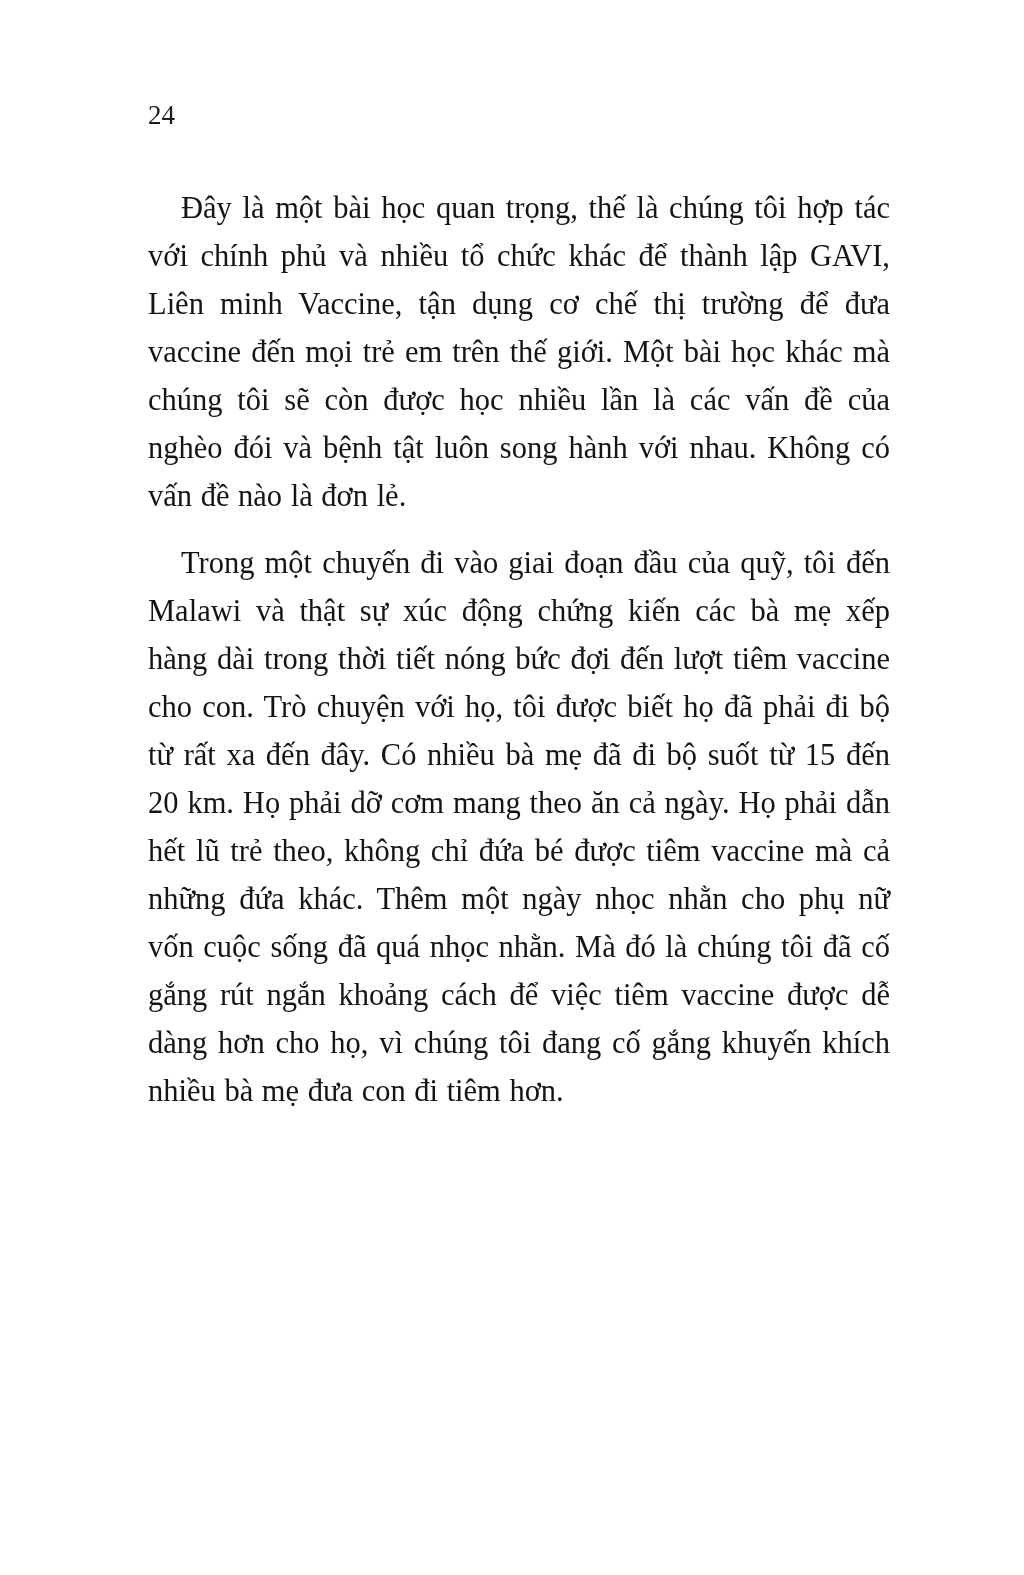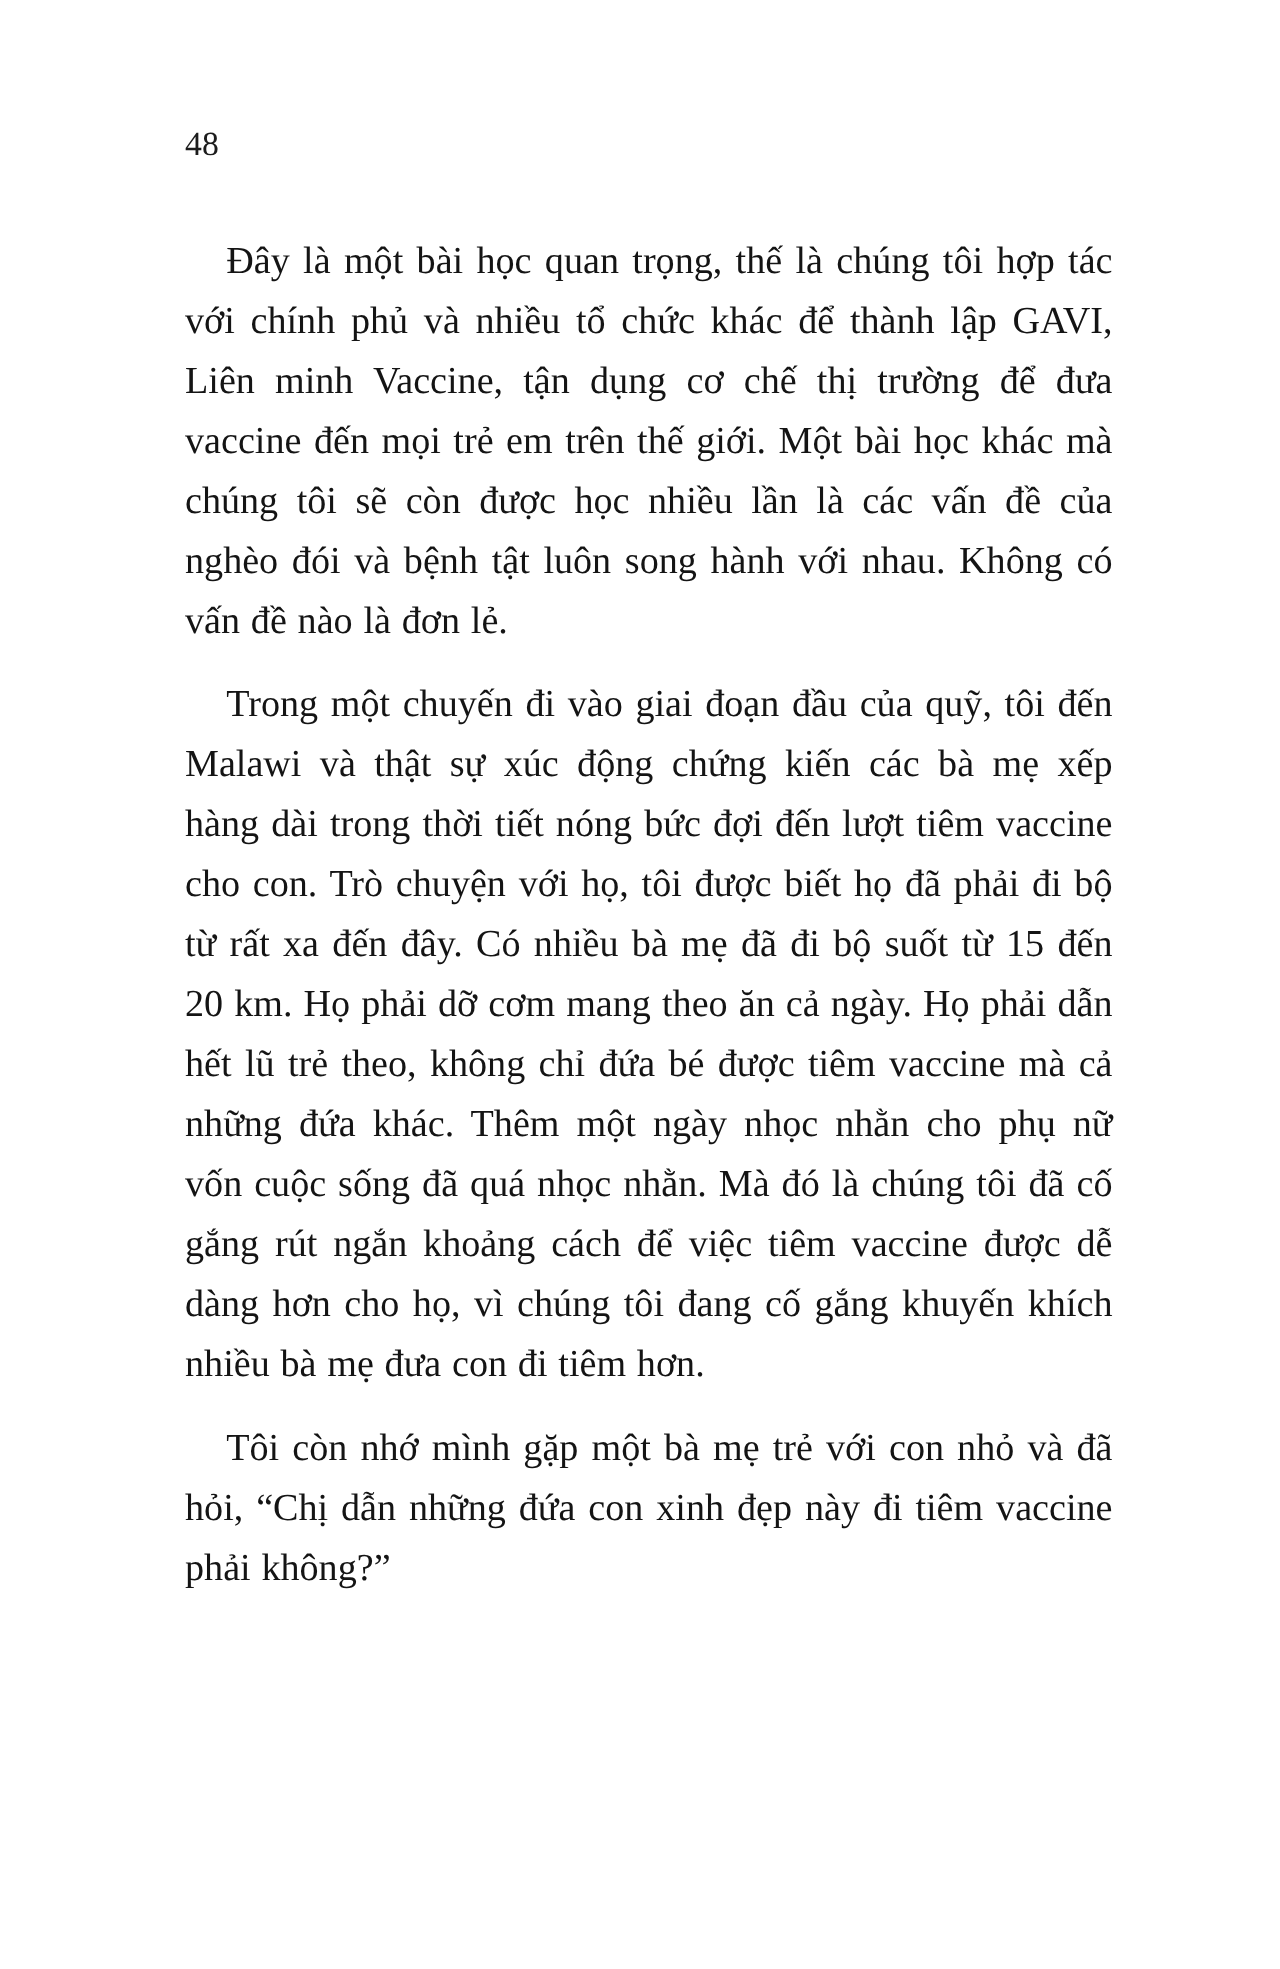--- a/index.html
+++ b/index.html
@@ -65,22 +65,21 @@
   .body-text p.no-indent {
     text-indent: 0;
   }
 </style>
 </head>
 <body>
 
 <div class="book-page">
 
   <div class="running-head">
-    <span class="page-number">48</span>
+    <span class="page-number">24</span>
   </div>
 
   <div class="body-text">
     <p>Đây là một bài học quan trọng, thế là chúng tôi hợp tác với chính phủ và nhiều tổ chức khác để thành lập GAVI, Liên minh Vaccine, tận dụng cơ chế thị trường để đưa vaccine đến mọi trẻ em trên thế giới. Một bài học khác mà chúng tôi sẽ còn được học nhiều lần là các vấn đề của nghèo đói và bệnh tật luôn song hành với nhau. Không có vấn đề nào là đơn lẻ.</p>
     <p>Trong một chuyến đi vào giai đoạn đầu của quỹ, tôi đến Malawi và thật sự xúc động chứng kiến các bà mẹ xếp hàng dài trong thời tiết nóng bức đợi đến lượt tiêm vaccine cho con. Trò chuyện với họ, tôi được biết họ đã phải đi bộ từ rất xa đến đây. Có nhiều bà mẹ đã đi bộ suốt từ 15 đến 20 km. Họ phải dỡ cơm mang theo ăn cả ngày. Họ phải dẫn hết lũ trẻ theo, không chỉ đứa bé được tiêm vaccine mà cả những đứa khác. Thêm một ngày nhọc nhằn cho phụ nữ vốn cuộc sống đã quá nhọc nhằn. Mà đó là chúng tôi đã cố gắng rút ngắn khoảng cách để việc tiêm vaccine được dễ dàng hơn cho họ, vì chúng tôi đang cố gắng khuyến khích nhiều bà mẹ đưa con đi tiêm hơn.</p>
-    <p>Tôi còn nhớ mình gặp một bà mẹ trẻ với con nhỏ và đã hỏi, “Chị dẫn những đứa con xinh đẹp này đi tiêm vaccine phải không?”</p>
   </div>
 
 </div>
 
 </body></html>

